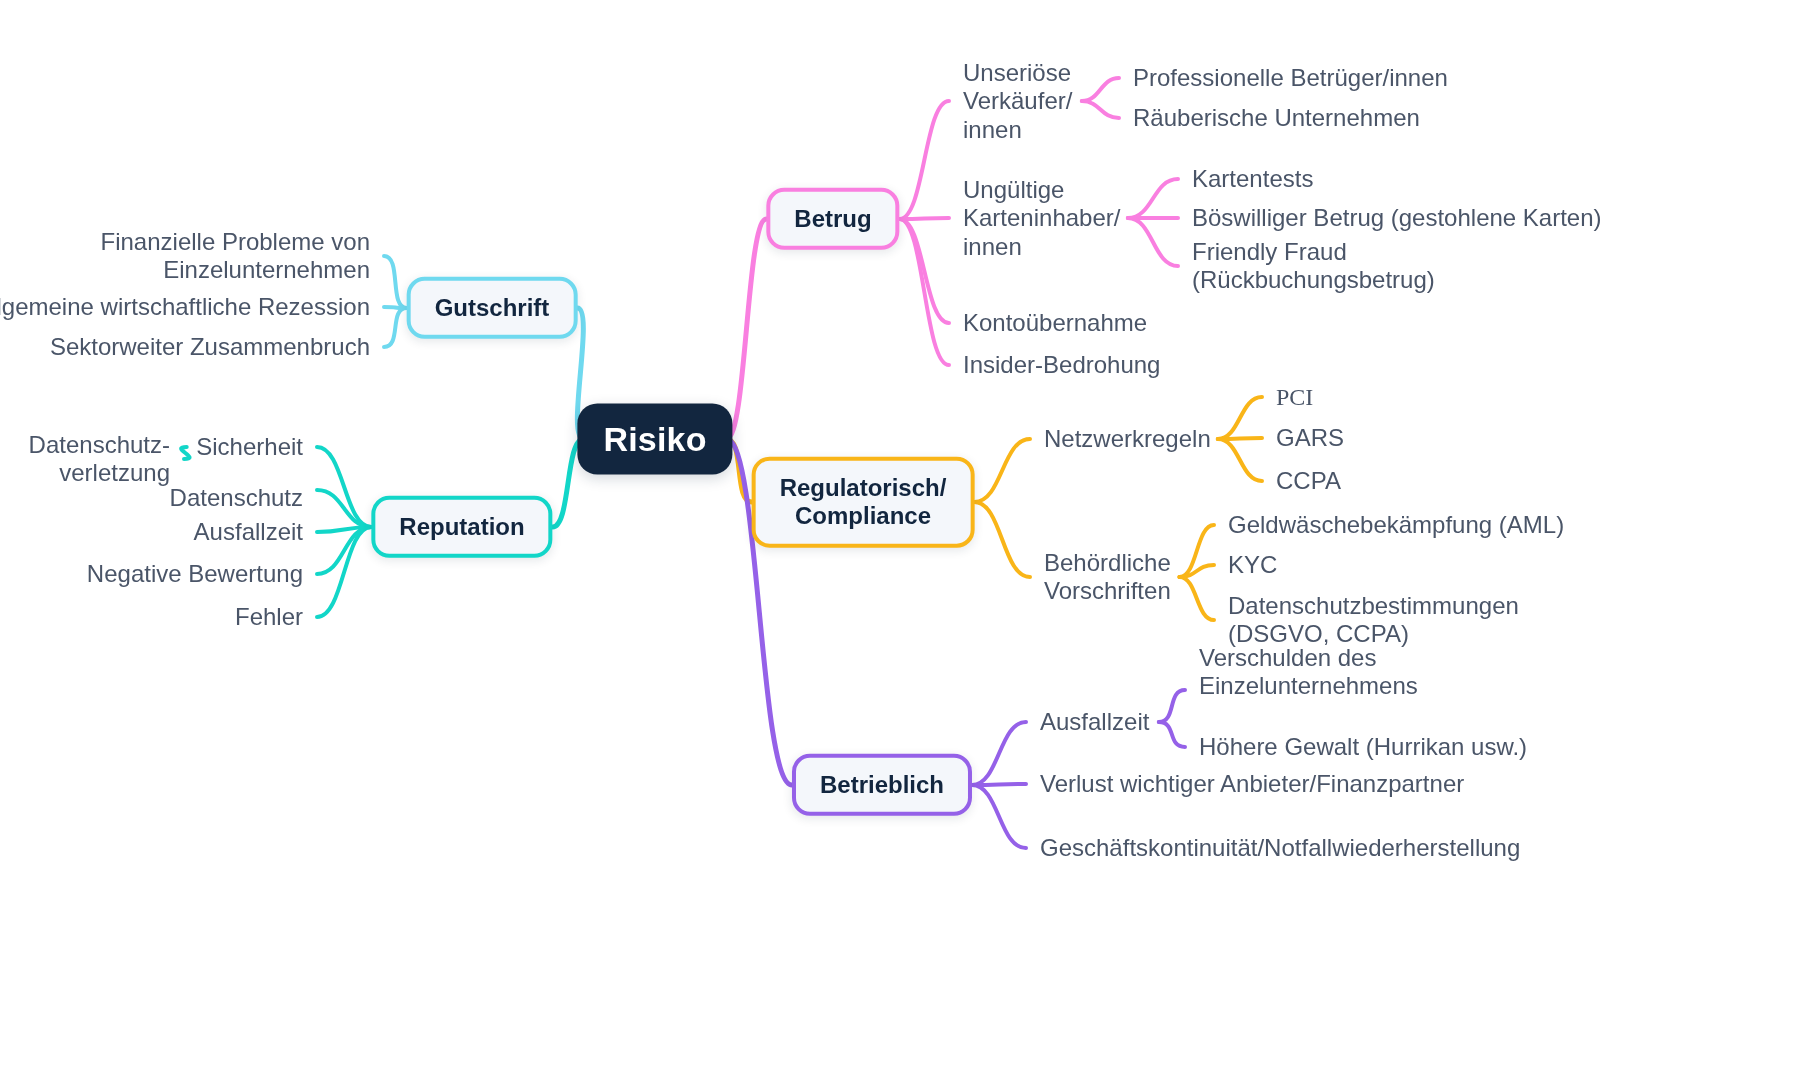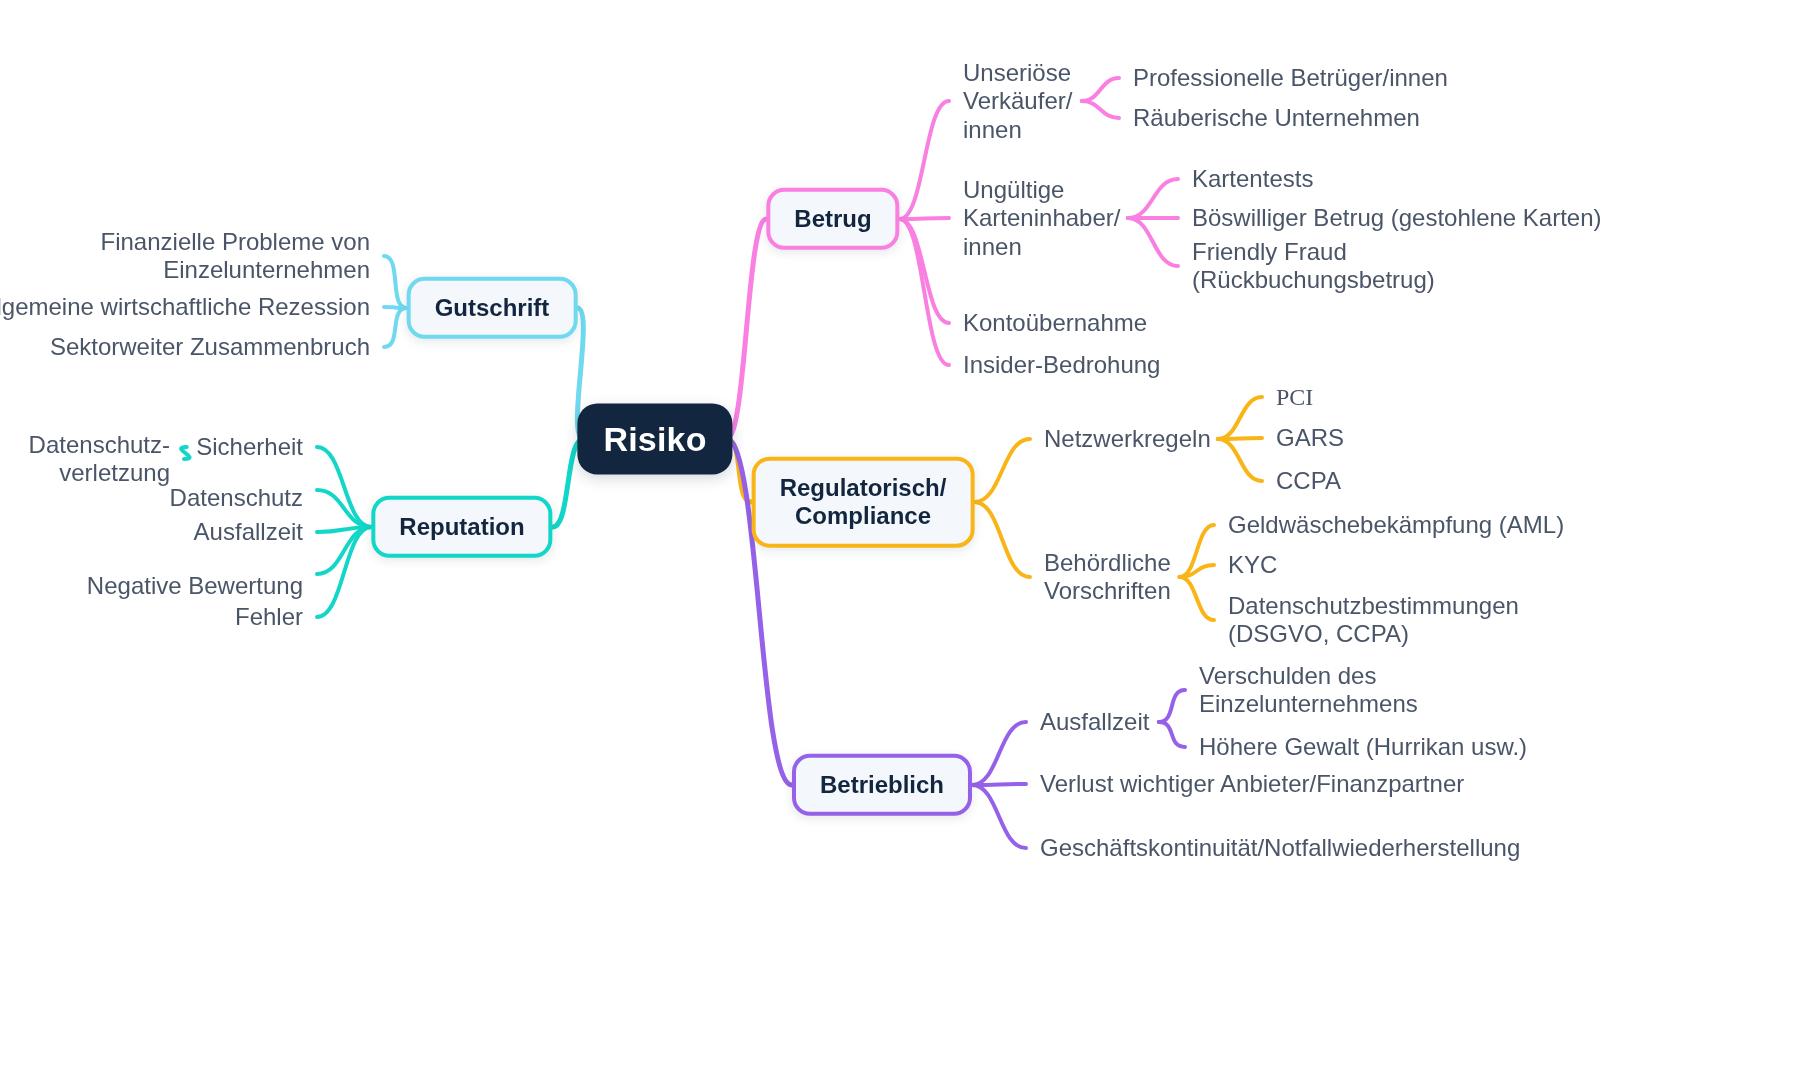--- a/index.html
+++ b/index.html
@@ -110,21 +110,21 @@
       <div class="node leaf align-right" style="left: 370px; top: 256px;">Finanzielle Probleme von
 Einzelunternehmen</div>
       <div class="node leaf align-right" style="left: 370px; top: 307px;">Allgemeine wirtschaftliche Rezession</div>
       <div class="node leaf align-right" style="left: 370px; top: 347px;">Sektorweiter Zusammenbruch</div>
       <div class="node branch-node" style="left: 462px; top: 527px; border-color: rgb(18, 214, 200);">Reputation</div>
       <div class="node leaf align-right" style="left: 303px; top: 447px;">Sicherheit</div>
       <div class="node leaf align-right" style="left: 170px; top: 459px;">Datenschutz-
 verletzung</div>
       <div class="node leaf align-right" style="left: 303px; top: 490px; margin-top: 8px;">Datenschutz</div>
       <div class="node leaf align-right" style="left: 303px; top: 532px;">Ausfallzeit</div>
-      <div class="node leaf align-right" style="left: 303px; top: 574px; margin-top: 12px;">Negative Bewertung</div>
+      <div class="node leaf align-right" style="left: 303px; top: 574px;">Negative Bewertung</div>
       <div class="node leaf align-right" style="left: 303px; top: 617px;">Fehler</div>
       <div class="node branch-node" style="left: 833px; top: 219px; border-color: rgb(249, 127, 224);">Betrug</div>
       <div class="node leaf align-left" style="left: 963px; top: 101px;">Unseriöse
 Verkäufer/
 innen</div>
       <div class="node leaf align-left" style="left: 1133px; top: 78px;">Professionelle Betrüger/innen</div>
       <div class="node leaf align-left" style="left: 1133px; top: 118px;">Räuberische Unternehmen</div>
       <div class="node leaf align-left" style="left: 963px; top: 218px;">Ungültige
 Karteninhaber/
 innen</div>
@@ -141,19 +141,19 @@
       <div class="node leaf align-left" style="left: 1276px; top: 438px;">GARS</div>
       <div class="node leaf align-left" style="left: 1276px; top: 481px;">CCPA</div>
       <div class="node leaf align-left" style="left: 1044px; top: 577px;">Behördliche
 Vorschriften</div>
       <div class="node leaf align-left" style="left: 1228px; top: 525px;">Geldwäschebekämpfung (AML)</div>
       <div class="node leaf align-left" style="left: 1228px; top: 565px;">KYC</div>
       <div class="node leaf align-left" style="left: 1228px; top: 620px;">Datenschutzbestimmungen
 (DSGVO, CCPA)</div>
       <div class="node branch-node" style="left: 882px; top: 785px; border-color: rgb(149, 97, 232);">Betrieblich</div>
       <div class="node leaf align-left" style="left: 1040px; top: 722px;">Ausfallzeit</div>
-      <div class="node leaf align-left" style="left: 1199px; top: 690px;">Verschulden des
+      <div class="node leaf align-left" style="left: 1199px; top: 672px;">Verschulden des
 Einzelunternehmens</div>
       <div class="node leaf align-left" style="left: 1199px; top: 747px;">Höhere Gewalt (Hurrikan usw.)</div>
       <div class="node leaf align-left" style="left: 1040px; top: 784px;">Verlust wichtiger Anbieter/Finanzpartner</div>
       <div class="node leaf align-left" style="left: 1040px; top: 848px;">Geschäftskontinuität/Notfallwiederherstellung</div>
     </div>
 </div>
 
 </body></html>

